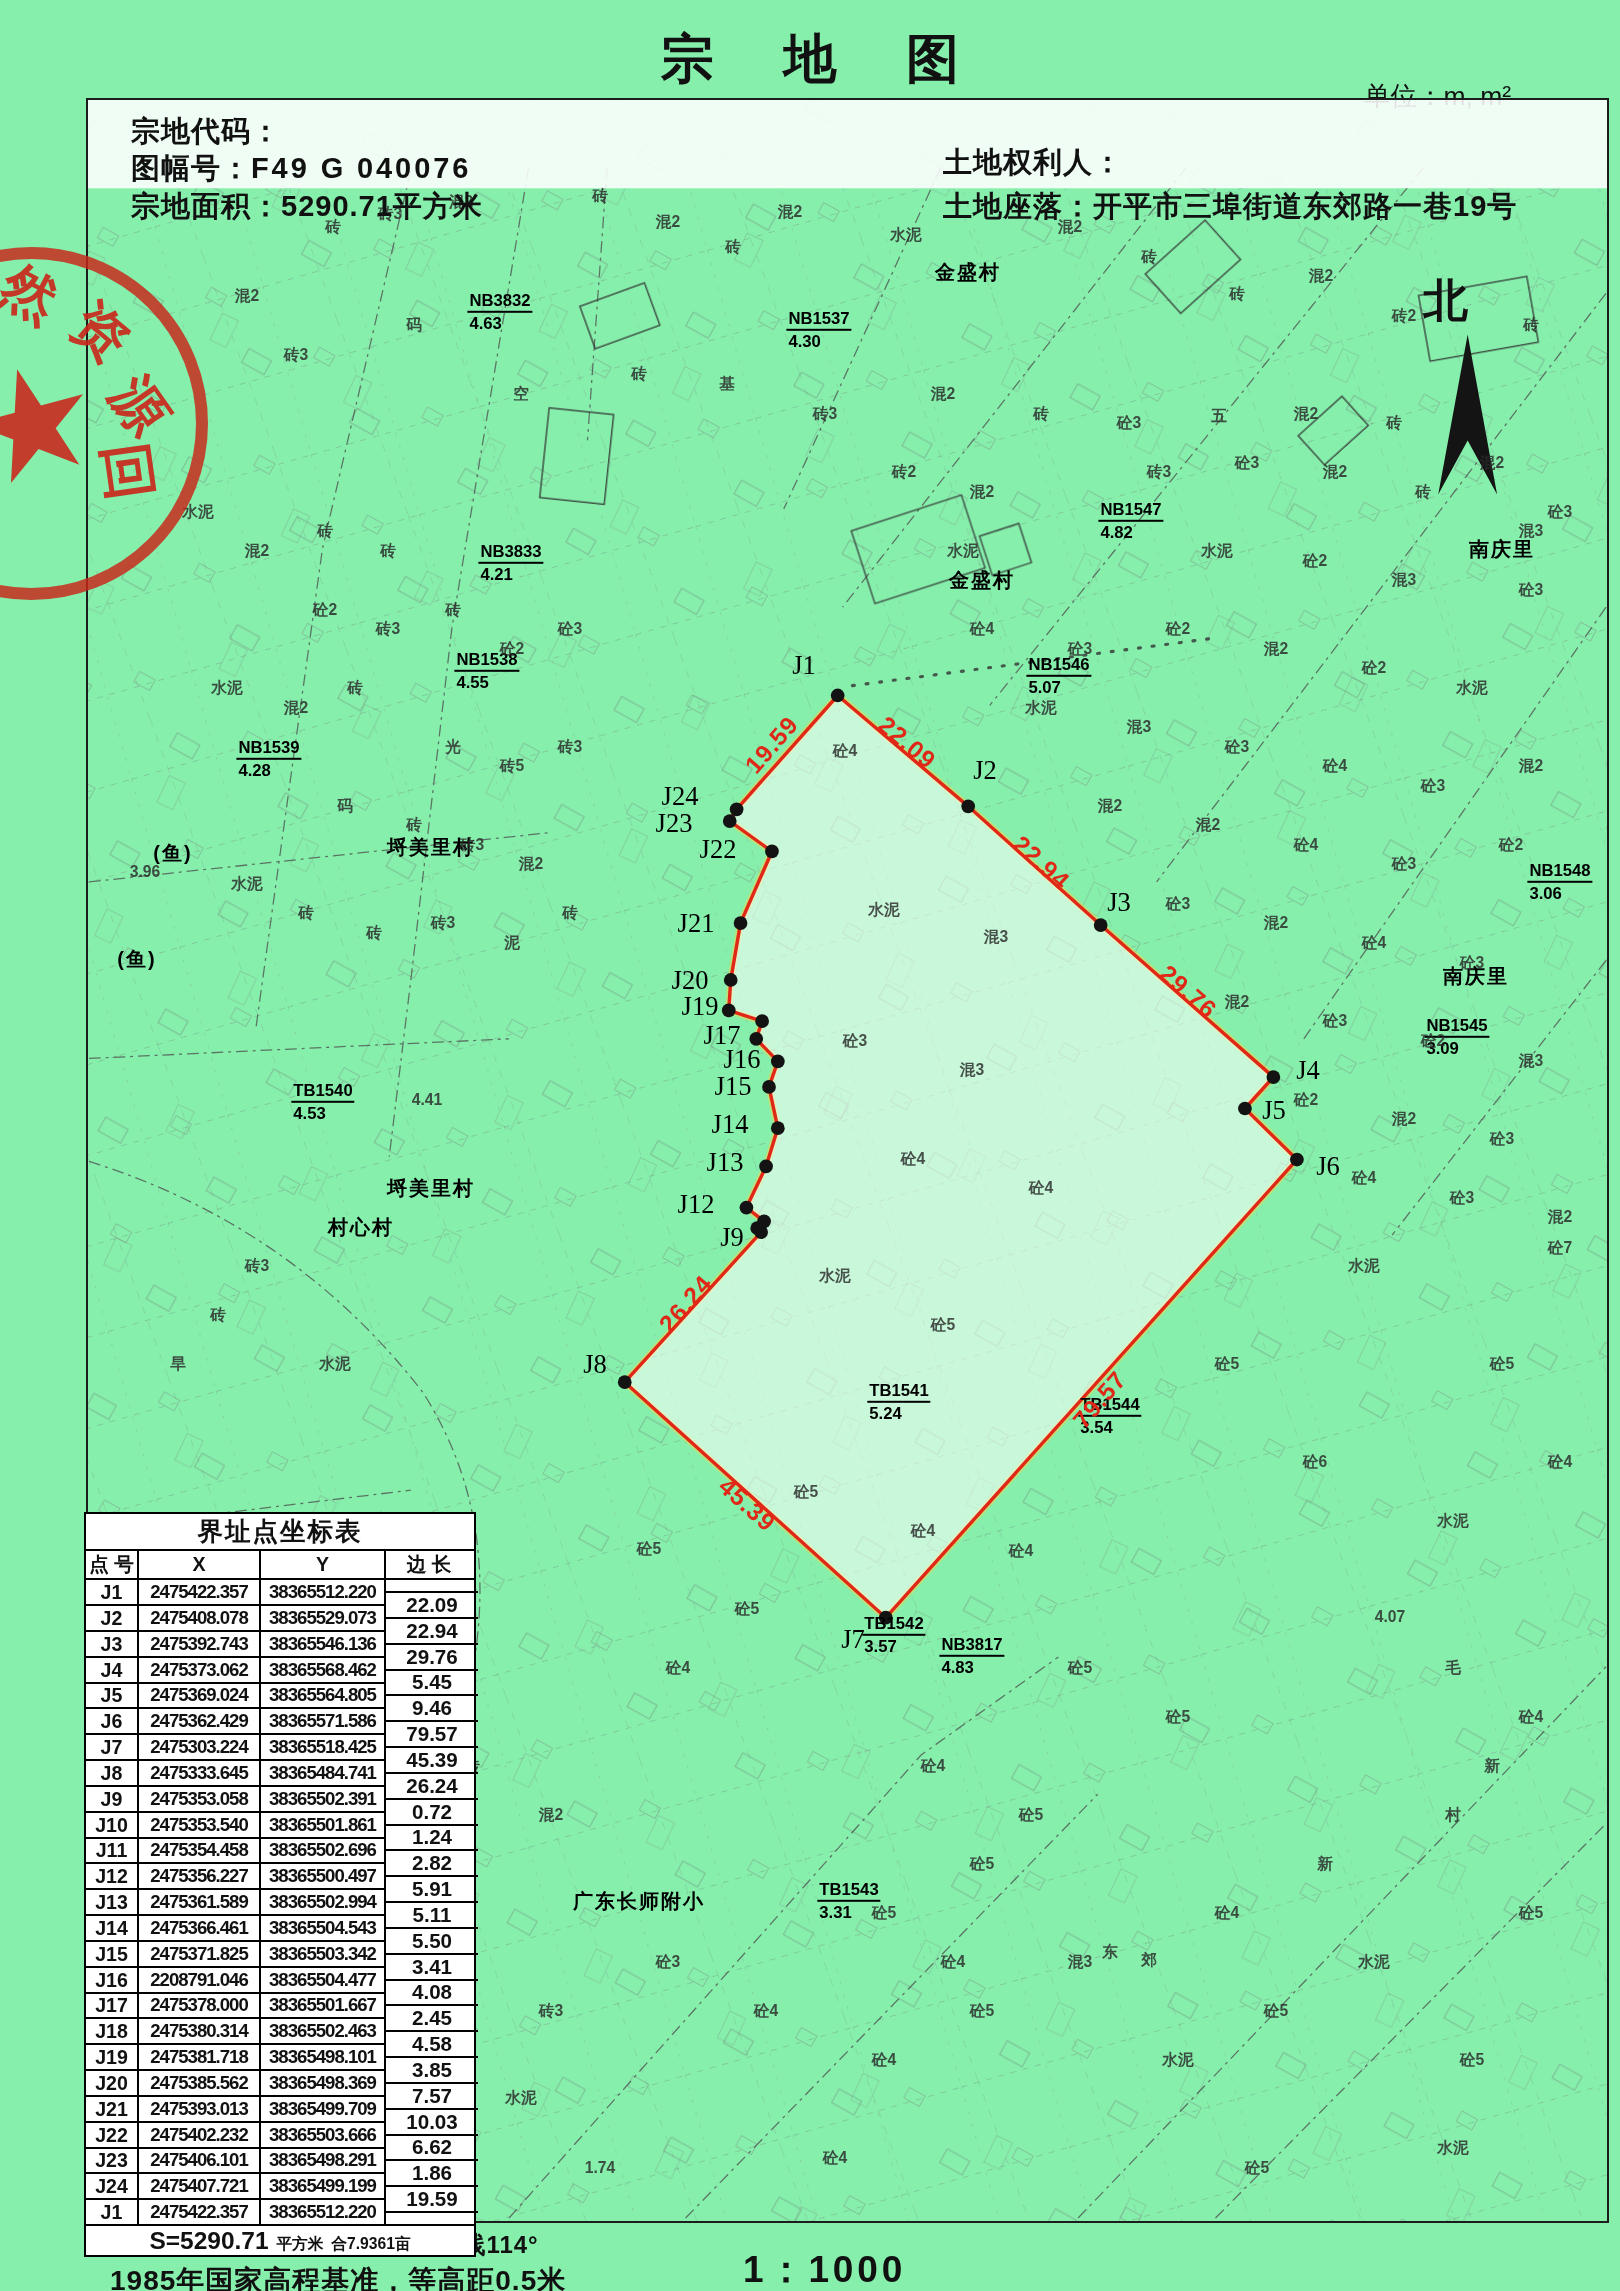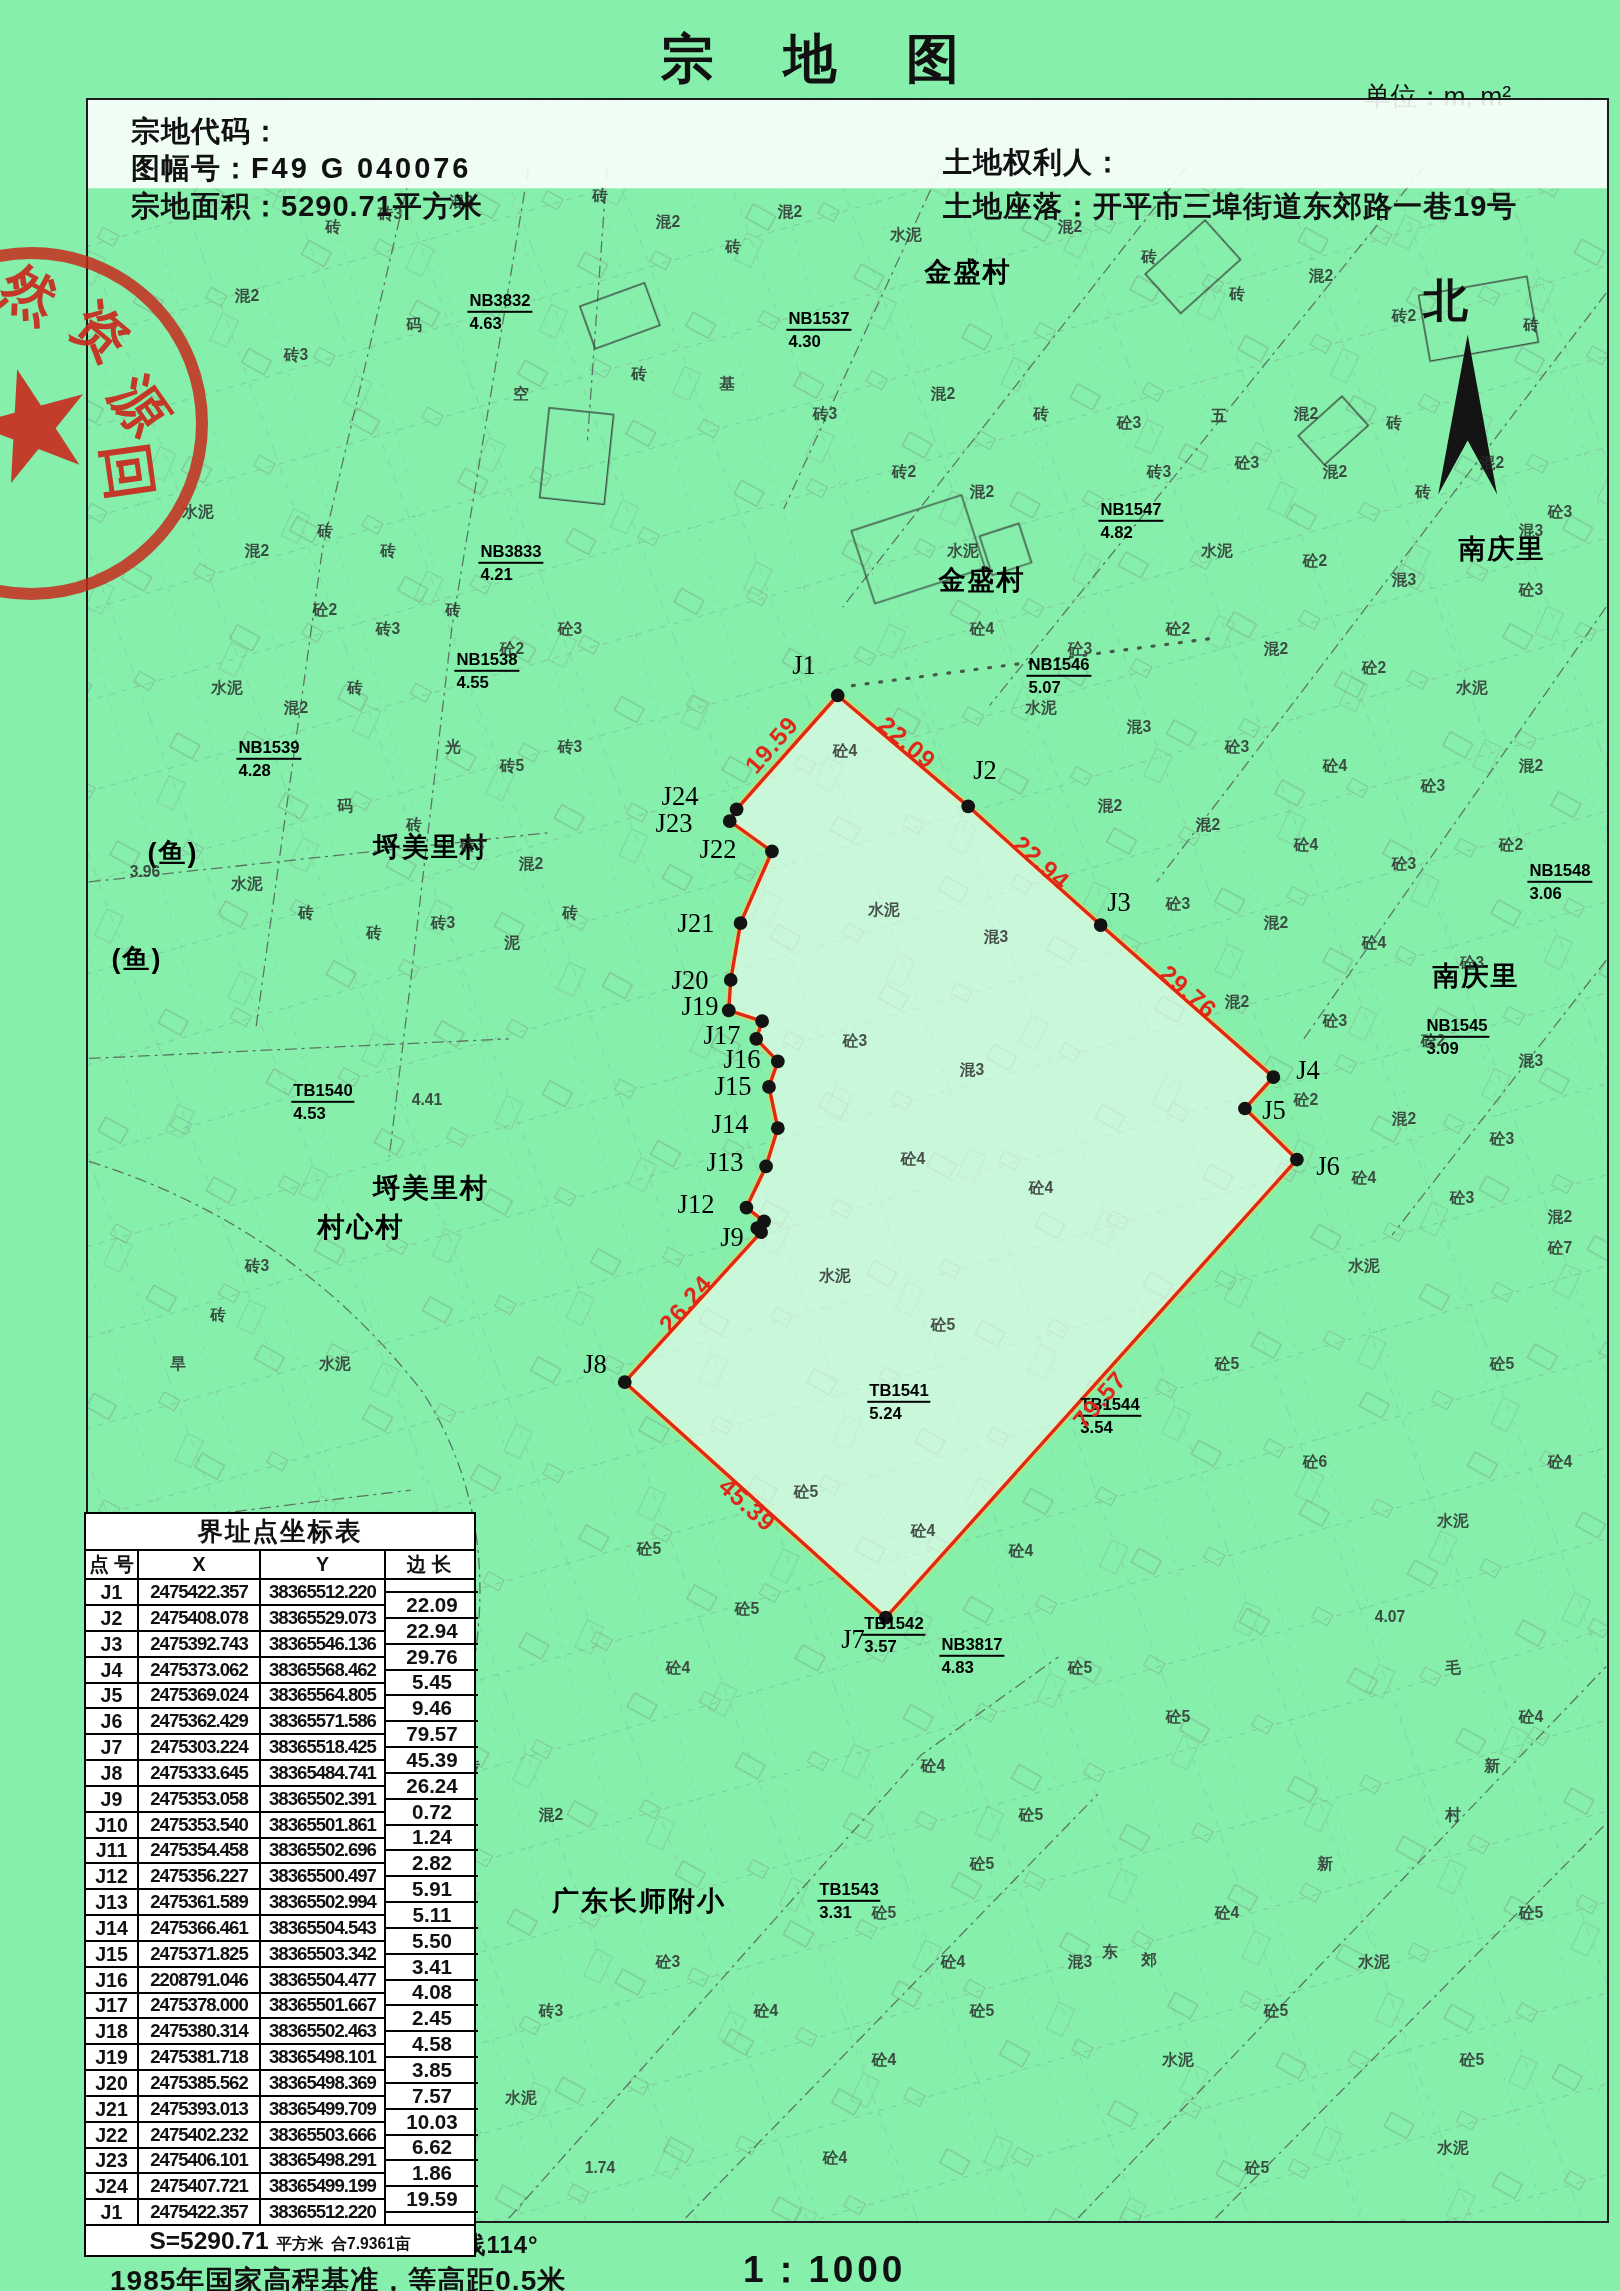--- a/index.html
+++ b/index.html
@@ -7,21 +7,21 @@
         color:#111;font-family:"Liberation Sans",sans-serif;}
   .doc-title{position:absolute;top:23.5px;left:0;right:0;text-align:center;
              font-size:53px;font-weight:700;letter-spacing:27.4px;text-indent:27.4px;}
   .units{position:absolute;top:78px;left:1364px;font-size:26.5px;font-weight:400;white-space:nowrap;}
   .sheet{position:absolute;left:86px;top:98px;width:1523px;height:2125px;
          border:2.9px solid #1c1c1c;box-sizing:border-box;}
   .sheet svg{position:absolute;inset:0;width:100%;height:100%;}
   .map-labels{position:absolute;inset:0;z-index:2;pointer-events:none;}
   .map-labels > div{position:absolute;transform:translate(-50%,-50%);white-space:nowrap;}
   .bg-label{font-size:15.7px;font-weight:600;color:#2a2a2a;opacity:.82;}
-  .village-label{font-size:27px;font-weight:700;letter-spacing:2px;color:#000;}
+  .village-label{font-size:20px;font-weight:700;letter-spacing:2px;color:#000;}
   .cp{font-size:16.7px;font-weight:700;text-align:left;color:#000;line-height:1.15;}
   .cp .cp-name{display:block;border-bottom:2px solid #000;padding:0 2px 1px 2px;}
   .cp .cp-val{display:block;padding:1px 2px 0 2px;}
   .vertex-label{font-family:"Liberation Serif",serif;font-size:26.5px;font-weight:500;color:#000;}
   .edge-label{font-size:24.5px;font-weight:700;color:#d5281c;letter-spacing:1px;}
   .header-block{position:absolute;inset:0;z-index:4;pointer-events:none;}
   .hrow{position:absolute;font-size:29px;font-weight:700;letter-spacing:1px;white-space:nowrap;}
   .compass{position:absolute;left:1423px;top:271px;font-size:45px;font-weight:700;z-index:3;}
   .stamp{position:absolute;inset:0;z-index:3;pointer-events:none;}
   .stamp-circle{position:absolute;left:-145px;top:247px;width:329px;height:329px;

